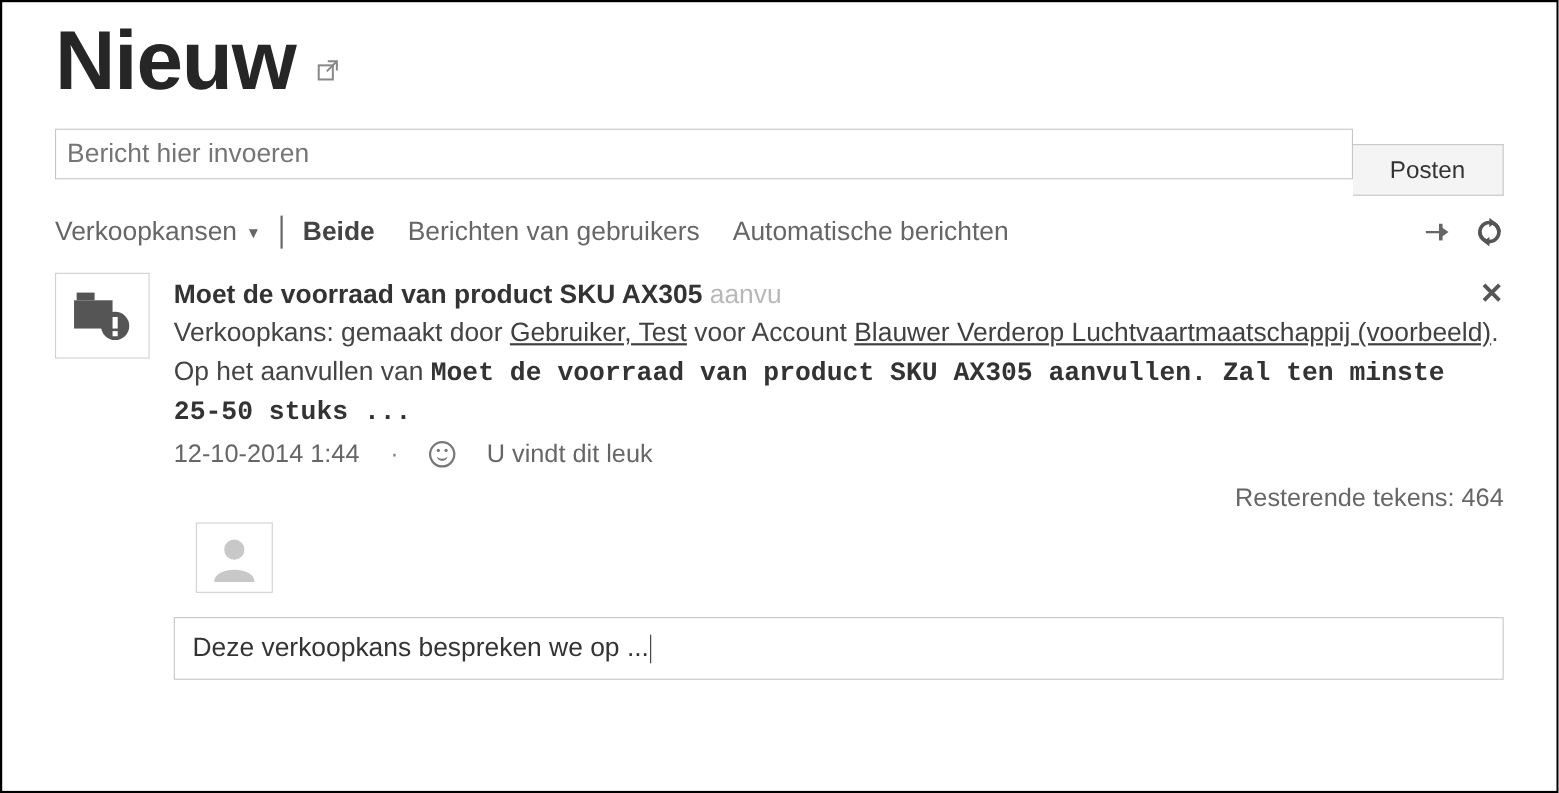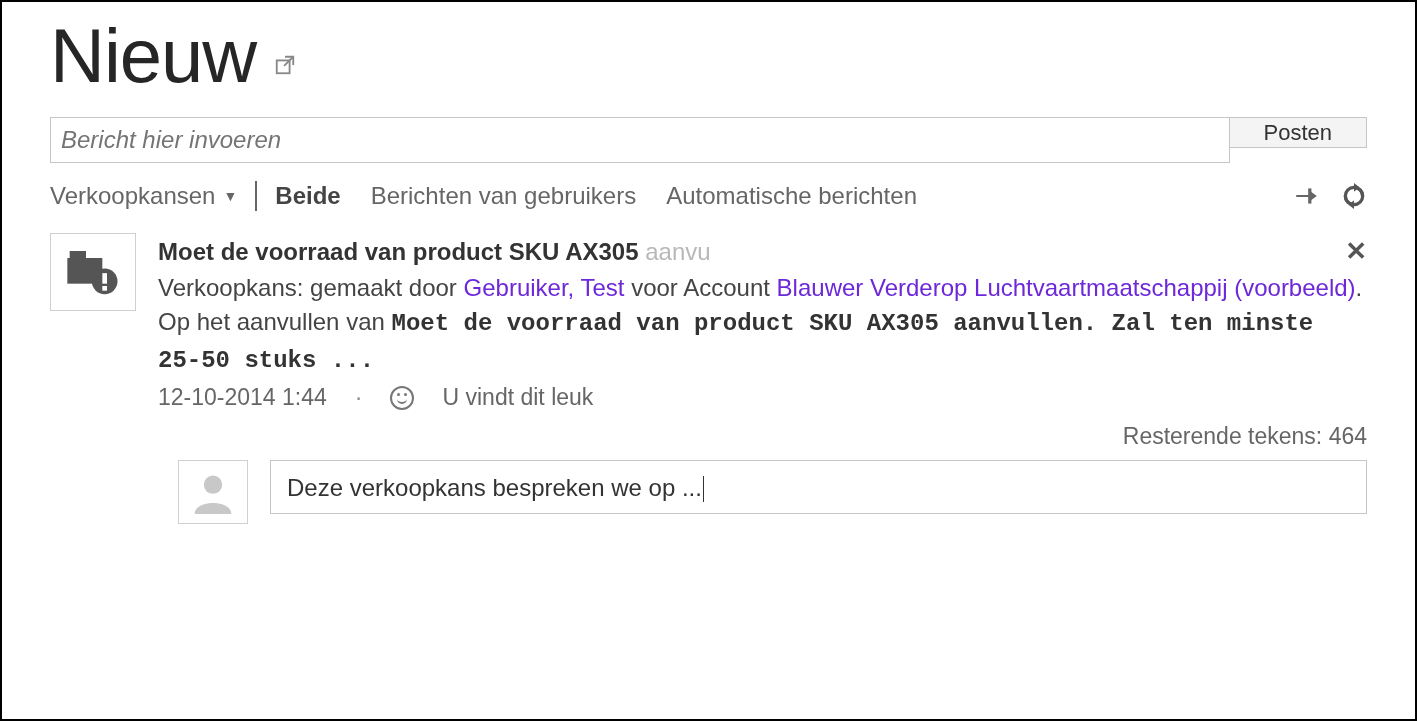--- a/index.html
+++ b/index.html
@@ -15,54 +15,54 @@
     height: 721px;
     padding: 10px 48px 30px 48px;
   }
   .title-row {
     display: flex;
     align-items: baseline;
     gap: 18px;
   }
   .page-title {
     font-size: 76px;
-    font-weight: 400;
+    font-weight: 700;
     color: #262626;
     margin: 0;
     letter-spacing: -1px;
   }
   .popout-icon {
     width: 22px;
     height: 22px;
     display: inline-block;
     position: relative;
     top: -6px;
   }
   .input-row {
     display: flex;
     margin-top: 18px;
   }
   .msg-input {
     flex: 1;
     border: 1px solid #c6c6c6;
     font-size: 24px;
-    font-style: italic;
     color: #4c1d95;
     padding: 6px 10px;
     height: 46px;
   }
   .post-btn {
     border: 1px solid #c6c6c6;
     border-left: none;
     background: #f4f4f4;
     font-size: 22px;
     color: #333;
     padding: 0 34px;
-    height: 31px;
-    cursor: pointer;
+    height: 47px;
+    cursor: pointer;
+    margin-top: 14px;
   }
   .filter-row {
     display: flex;
     align-items: center;
     margin-top: 18px;
     font-size: 24px;
     color: #666;
     gap: 8px;
   }
   .filter-dd {
@@ -142,22 +142,23 @@
     cursor: pointer;
   }
   .close-x {
     margin-left: auto;
     font-size: 26px;
     font-weight: 700;
     color: #555;
     cursor: pointer;
   }
   .link {
-    color: #6d28d9;
-    cursor: pointer;
+    color: #404040;
+    cursor: pointer;
+    text-decoration: underline;
   }
   .wall-line .bold {
     font-weight: 600;
     color: #333;
     font-family: Liberation Mono, monospace;
   }
   .meta-row {
     display: flex;
     align-items: center;
     gap: 28px;
@@ -202,20 +203,21 @@
   .remaining {
     text-align: right;
     color: #666;
     font-size: 23px;
     margin-top: 6px;
   }
   .reply-row {
     display: flex;
     gap: 22px;
     margin-top: 6px;
+    flex-direction: column;
   }
   .avatar-box {
     width: 70px;
     height: 64px;
     border: 1px solid #d0d0d0;
     display: flex;
     align-items: center;
     justify-content: center;
     flex-shrink: 0;
     margin-left: 20px;

